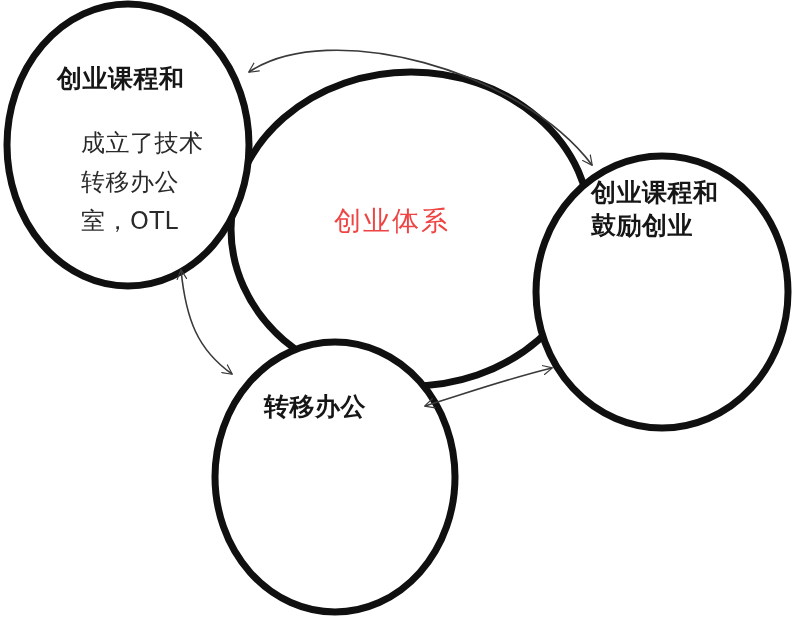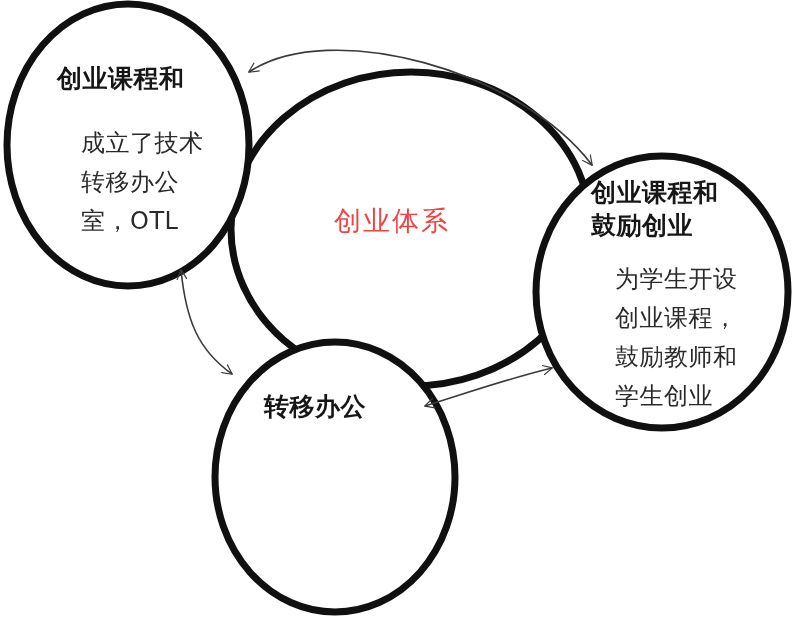--- a/index.html
+++ b/index.html
@@ -97,20 +97,16 @@
 
   <div class="center-label" id="center-system-label">创业体系</div>
 
   <div class="node-text node-title" id="node-tech-transfer-title">创业课程和</div>
   <div class="node-text node-body" id="node-tech-transfer-body">成立了技术
 转移办公
 室，OTL</div>
 
   <div class="node-text node-title" id="node-courses-title">创业课程和
 鼓励创业</div>
-  <div class="node-text node-body" id="node-courses-body">为学生开设
-创业课程，
-鼓励教师和
-学生创业</div>
 
   <div class="node-text node-title" id="node-network-title">转移办公</div>
 
 </div>
 
 </body></html>

